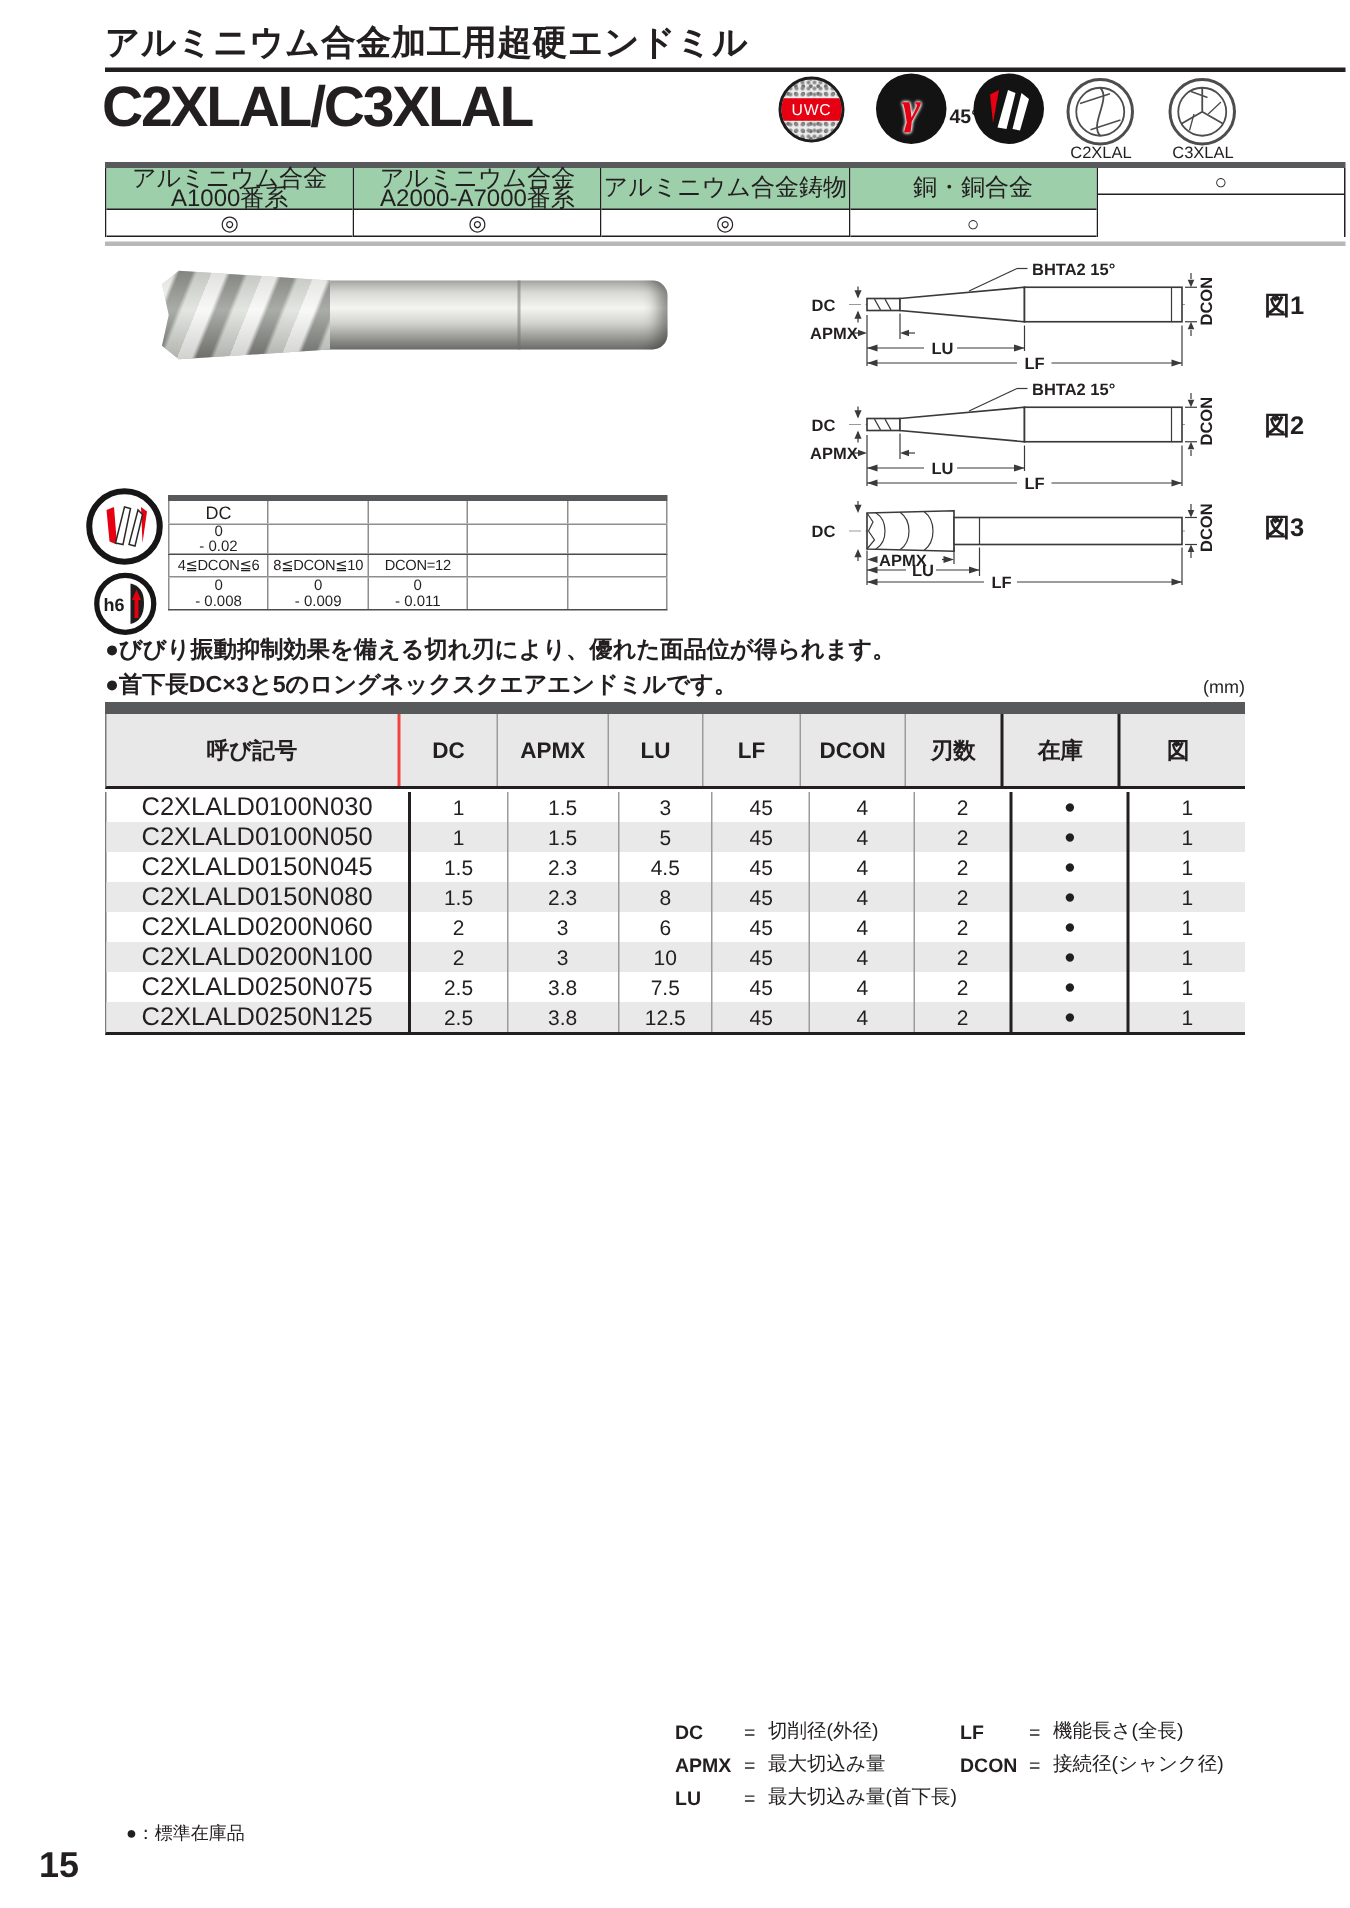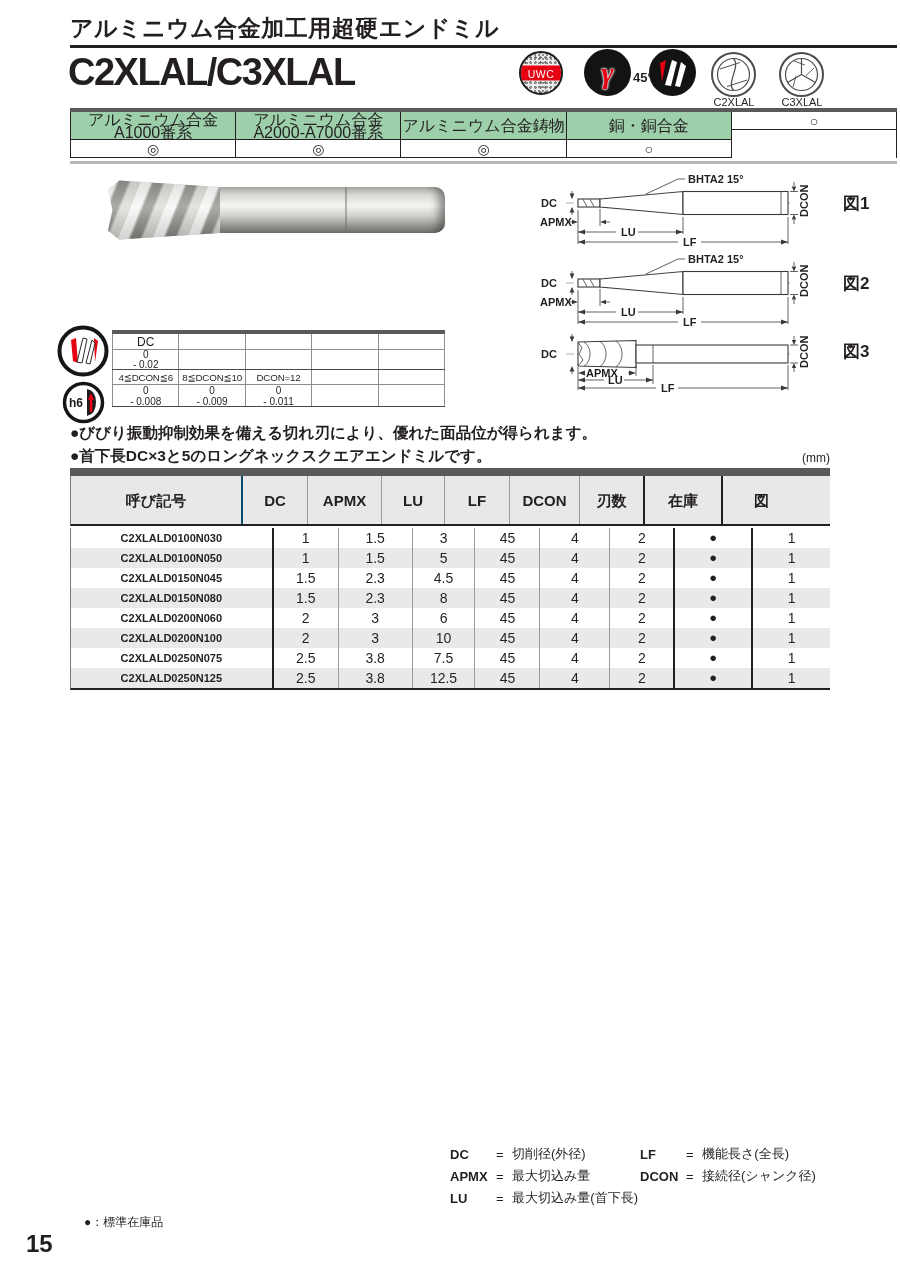--- a/index.html
+++ b/index.html
@@ -82,34 +82,34 @@
 
   
   .feat{left:70px;font-size:15.5px;font-weight:700}
   .mm-note{left:70px;top:451px;width:760px;text-align:right;font-size:12px}
 
   
   .mt-bar{left:70px;top:468px;width:760px;height:8px;background:#58595b}
   .mt-head{left:70px;top:476px;width:760px;display:flex;background:#e8e8e9;height:50px;
            border-bottom:2px solid #231f20;border-left:1px solid #7a7a7a}
   .mt-hcell{line-height:50px;text-align:center;font-size:15px;font-weight:700}
-  .mt-hcell:nth-of-type(1){width:172px;border-right:2px solid #0c4a6e}
+  .mt-hcell:nth-of-type(1){width:196px;border-right:2px solid #ef4444}
   .mt-hcell:nth-of-type(2){width:65px;border-right:1px solid #9b9b9b}
   .mt-hcell:nth-of-type(3){width:74px;border-right:1px solid #9b9b9b}
   .mt-hcell:nth-of-type(4){width:63px;border-right:1px solid #9b9b9b}
   .mt-hcell:nth-of-type(5){width:65px;border-right:1px solid #9b9b9b}
   .mt-hcell:nth-of-type(6){width:70px;border-right:1px solid #9b9b9b}
   .mt-hcell:nth-of-type(7){width:65px;border-right:2.5px solid #231f20}
   .mt-hcell:nth-of-type(8){width:78px;border-right:2.5px solid #231f20}
   .mt-hcell:nth-of-type(9){width:77px}
   .mt-body{left:70px;top:528px;width:760px;border-bottom:2.5px solid #231f20;border-left:1px solid #7a7a7a}
   .mt-row{display:flex;height:20px}
   .mt-row:nth-of-type(even){background:#e9e9ea}
   .mt-row>span{display:block;line-height:20px;text-align:center;font-size:14px}
-  .mt-row>span:nth-of-type(1){width:203px;border-right:2px solid #231f20;font-weight:700;font-size:11px}
+  .mt-row>span:nth-of-type(1){width:203px;border-right:2px solid #231f20;font-weight:400;font-size:17px}
   .mt-row>span:nth-of-type(2){width:65px;border-right:1px solid #9b9b9b}
   .mt-row>span:nth-of-type(3){width:74px;border-right:1px solid #9b9b9b}
   .mt-row>span:nth-of-type(4){width:63px;border-right:1px solid #9b9b9b}
   .mt-row>span:nth-of-type(5){width:65px;border-right:1px solid #9b9b9b}
   .mt-row>span:nth-of-type(6){width:70px;border-right:1px solid #9b9b9b}
   .mt-row>span:nth-of-type(7){width:65px;border-right:2.5px solid #231f20}
   .mt-row>span:nth-of-type(8){width:78px;border-right:2.5px solid #231f20;font-size:13px}
   .mt-row>span:nth-of-type(9){width:77px}
 
   

